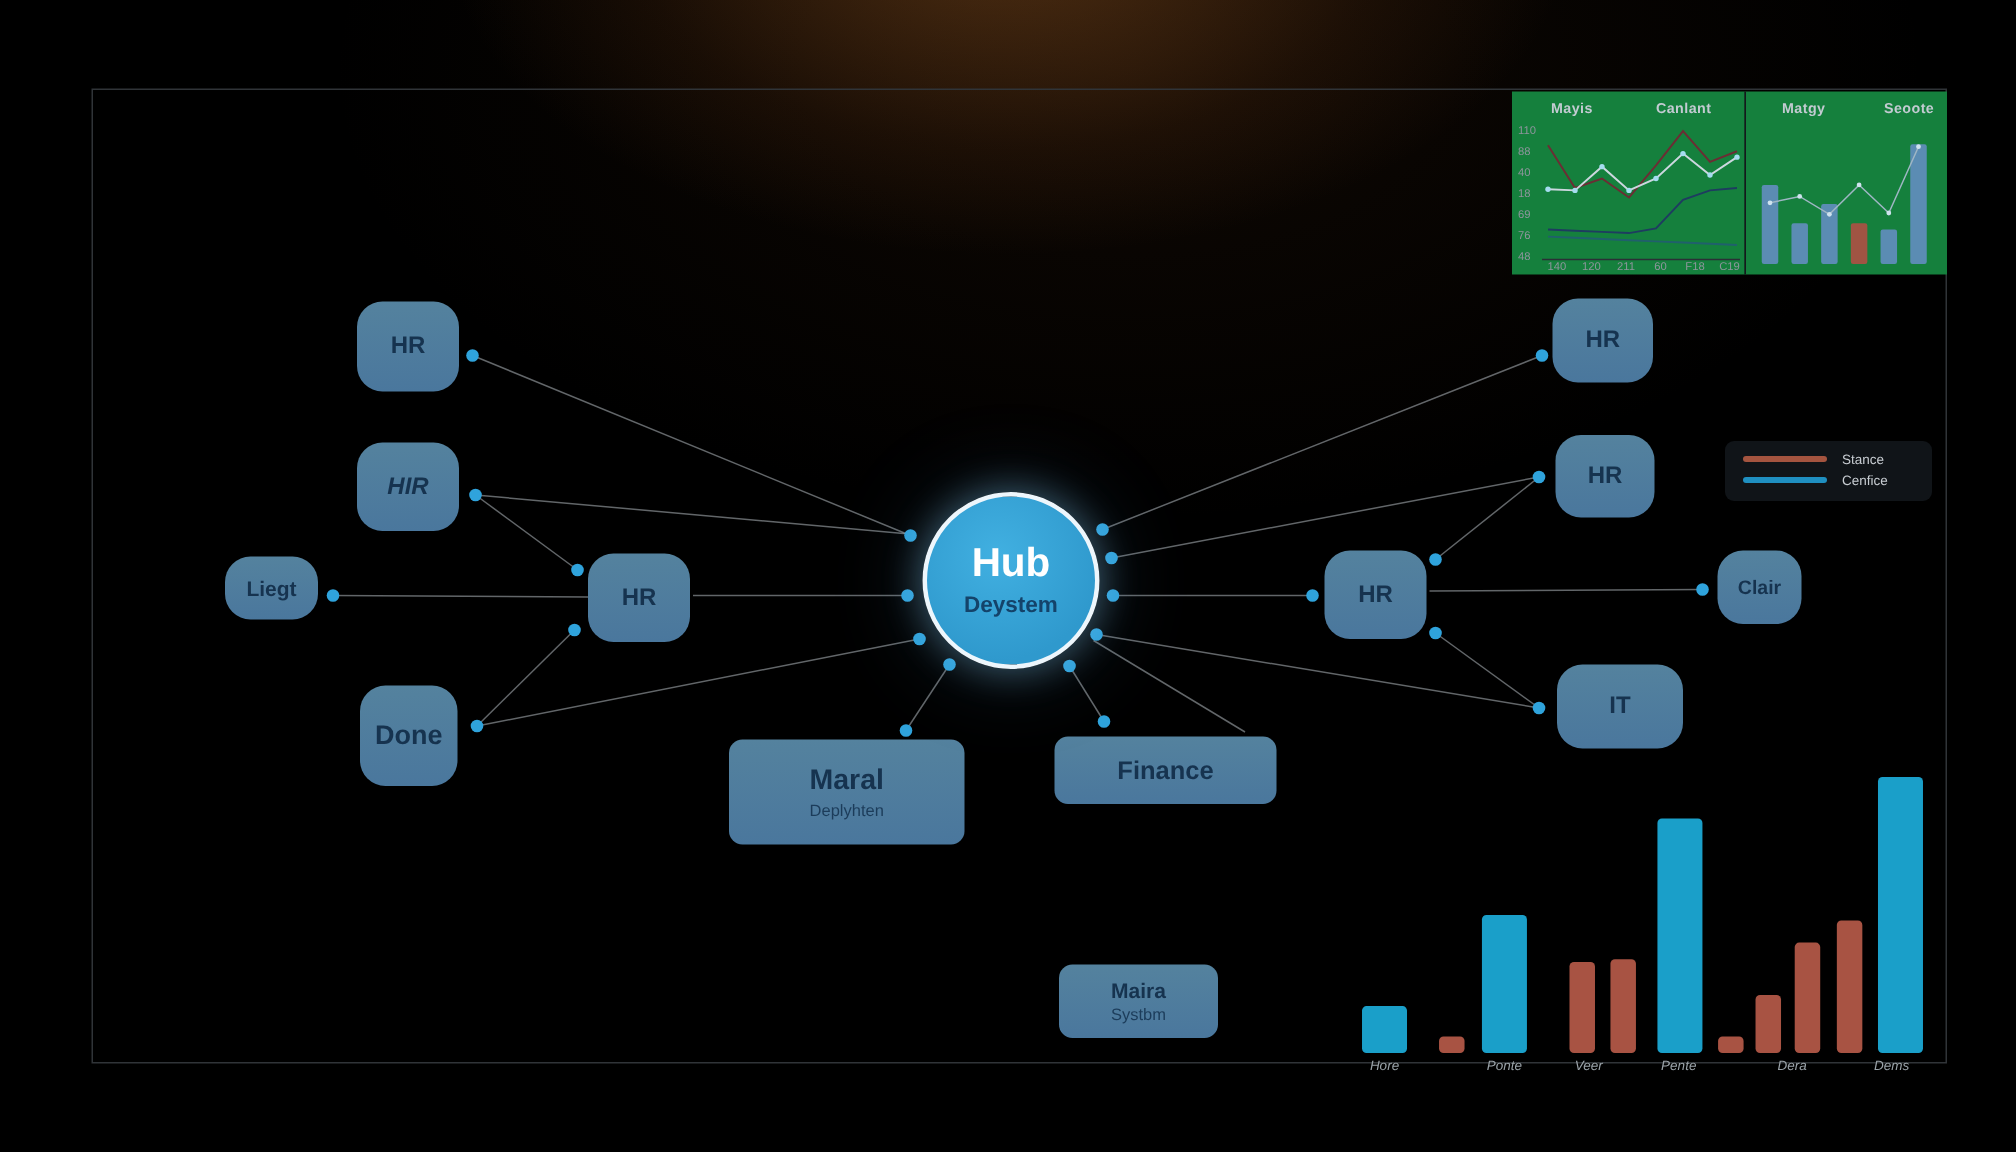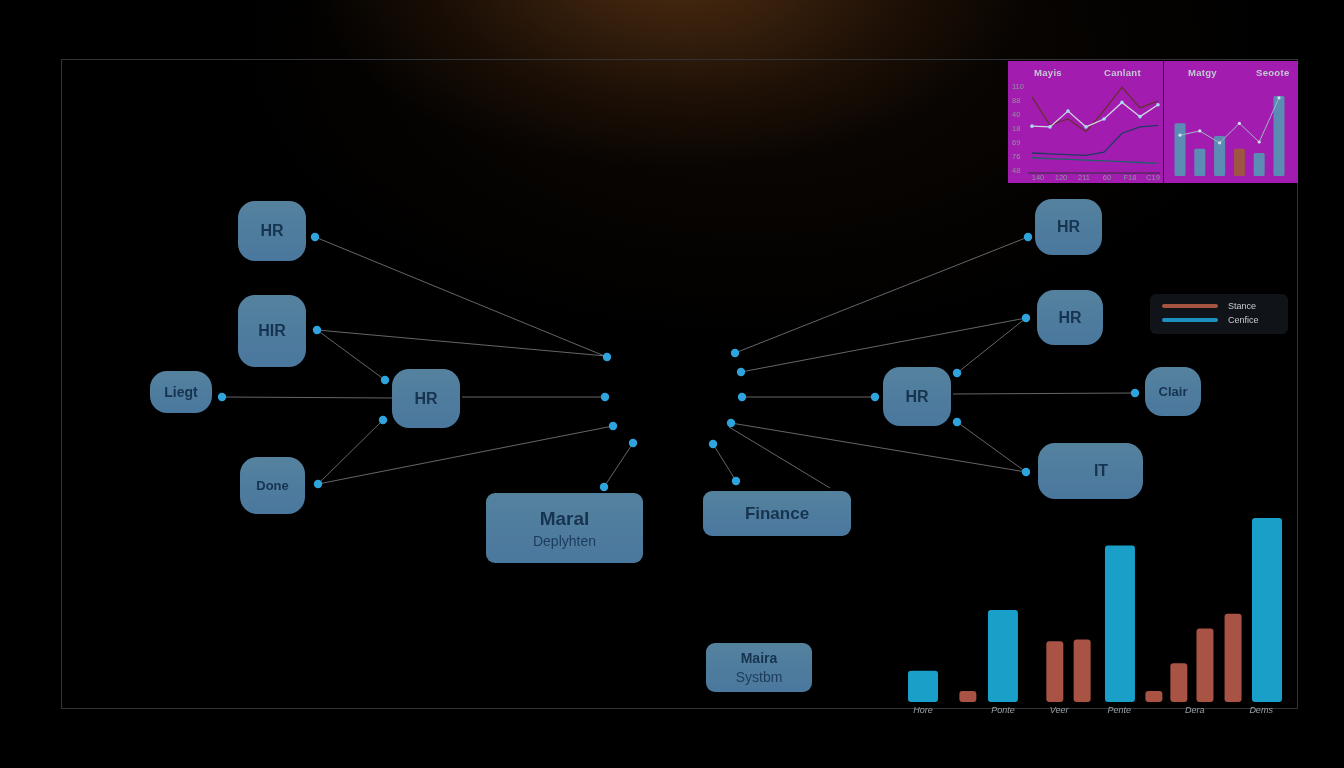--- a/index.html
+++ b/index.html
@@ -9,30 +9,30 @@
     background:
       radial-gradient(ellipse 520px 300px at 50% -6%, rgba(212,126,50,.34), rgba(130,70,25,.15) 48%, rgba(0,0,0,0) 72%),
       radial-gradient(ellipse 760px 430px at 56% 6%, rgba(95,52,20,.16), rgba(0,0,0,0) 70%);}
   .frame{position:absolute;left:61px;top:59px;width:1235px;height:648px;border:1px solid #303438;}
   #edges{position:absolute;left:0;top:0;}
   
   .node{position:absolute;display:flex;flex-direction:column;align-items:center;justify-content:center;
         background:linear-gradient(180deg,#54829e,#4a779d);color:#16334f;font-weight:600;z-index:3;}
   .node.square{border-radius:17px;font-size:16px;}
   .node.rect{border-radius:9px;font-size:18px;}
-  .nsub{font-size:14px;font-weight:500;color:#1c3c5a;margin-top:3px;}
+  .nsub{font-size:11px;font-weight:500;color:#1c3c5a;margin-top:3px;}
   #hub{position:absolute;left:615px;top:328px;width:118px;height:118px;border-radius:50%;
        background:radial-gradient(circle at 42% 35%, #41b0e1, #2f99cd 72%);
        border:3px solid #edf6fc;box-sizing:border-box;
        box-shadow:0 0 26px rgba(130,200,240,.45), 0 0 64px rgba(90,160,210,.22);
        display:flex;flex-direction:column;align-items:center;justify-content:center;z-index:4;}
   #hub-title{font-size:27px;font-weight:600;color:#ffffff;line-height:1;}
   #hub-sub{font-size:15px;font-weight:600;color:#14436a;margin-top:6px;}
   
-  .panel{position:absolute;background:#a21caf;}
+  .panel{position:absolute;background:#15803d;}
   #panel-line{left:1008px;top:61px;width:155px;height:122px;}
   #panel-bartop{left:1163px;top:61px;width:134px;height:122px;border-left:1px solid #15181d;}
   .ctitle{position:absolute;top:6px;font-size:9.5px;font-weight:600;letter-spacing:.3px;color:#c3cbd2;}
   #legend{position:absolute;left:1150px;top:294px;width:138px;height:40px;background:#101418;
           border-radius:6px;z-index:3;}
   .legend-row{position:absolute;left:0;width:100%;height:14px;display:flex;align-items:center;}
   .legend-swatch{margin-left:12px;width:56px;height:3.5px;border-radius:2px;}
   .legend-label{margin-left:10px;font-size:9px;color:#c7ccd1;}
   #panel-barbottom{left:898px;top:498px;width:394px;height:218px;background:transparent;font-style:italic;}
   .tick{fill:#8d959c;font-size:7.5px;font-family:"Liberation Sans",sans-serif;}
@@ -86,60 +86,64 @@
       <circle cx="875" cy="397" r="4.2" fill="#2fa3dc"></circle>
       <circle cx="957" cy="373" r="4.2" fill="#2fa3dc"></circle>
       <circle cx="1135" cy="393" r="4.2" fill="#2fa3dc"></circle>
       <circle cx="957" cy="422" r="4.2" fill="#2fa3dc"></circle>
     </svg>
 
   <div id="nodes">
       <div class="node square" style="left: 238px; top: 201px; width: 68px; height: 60px;">
         <div>HR</div>
       </div>
-      <div class="node square" style="left: 238px; top: 295px; width: 68px; height: 72px;">
+      <div class="node square" style="left: 238px; top: 295px; width: 68px; height: 59px; font-style: italic;">
         <div>HIR</div>
       </div>
       <div class="node square" style="left: 150px; top: 371px; width: 62px; height: 42px; font-size: 14px;">
         <div>Liegt</div>
       </div>
       <div class="node square" style="left: 392px; top: 369px; width: 68px; height: 59px;">
         <div>HR</div>
       </div>
-      <div class="node square" style="left: 240px; top: 457px; width: 65px; height: 57px; font-size: 13px;">
+      <div class="node square" style="left: 240px; top: 457px; width: 65px; height: 67px; font-size: 18px;">
         <div>Done</div>
       </div>
       <div class="node square" style="left: 1035px; top: 199px; width: 67px; height: 56px;">
         <div>HR</div>
       </div>
       <div class="node square" style="left: 1037px; top: 290px; width: 66px; height: 55px;">
         <div>HR</div>
       </div>
       <div class="node square" style="left: 883px; top: 367px; width: 68px; height: 59px;">
         <div>HR</div>
       </div>
       <div class="node square" style="left: 1145px; top: 367px; width: 56px; height: 49px; font-size: 13px;">
         <div>Clair</div>
       </div>
-      <div class="node square" style="left: 1038px; top: 443px; width: 84px; height: 56px; padding-left: 21px;">
+      <div class="node square" style="left: 1038px; top: 443px; width: 84px; height: 56px;">
         <div>IT</div>
       </div>
       <div class="node rect" style="left: 486px; top: 493px; width: 157px; height: 70px; font-size: 19px; justify-content: center;">
         <div>Maral</div>
         <div class="nsub">Deplyhten</div>
       </div>
       <div class="node rect" style="left: 703px; top: 491px; width: 148px; height: 45px; font-size: 17px;">
         <div>Finance</div>
       </div>
       <div class="node rect" style="left: 706px; top: 643px; width: 106px; height: 49px; font-size: 14px;">
         <div>Maira</div>
         <div class="nsub">Systbm</div>
       </div>
     </div>
 
+  <div id="hub">
+    <div id="hub-title">Hub</div>
+    <div id="hub-sub">Deystem</div>
+  </div>
 
   <div id="panel-line" class="panel">
     <div class="ctitle" style="left:26px">Mayis</div>
     <div class="ctitle" style="left:96px">Canlant</div>
     <svg id="lc-svg" width="155" height="122" style="position:absolute;left:0;top:0">
         <text x="4" y="28" class="tick">110</text>
         <text x="4" y="42" class="tick">88</text>
         <text x="4" y="56" class="tick">40</text>
         <text x="4" y="70" class="tick">18</text>
         <text x="4" y="84" class="tick">69</text>

